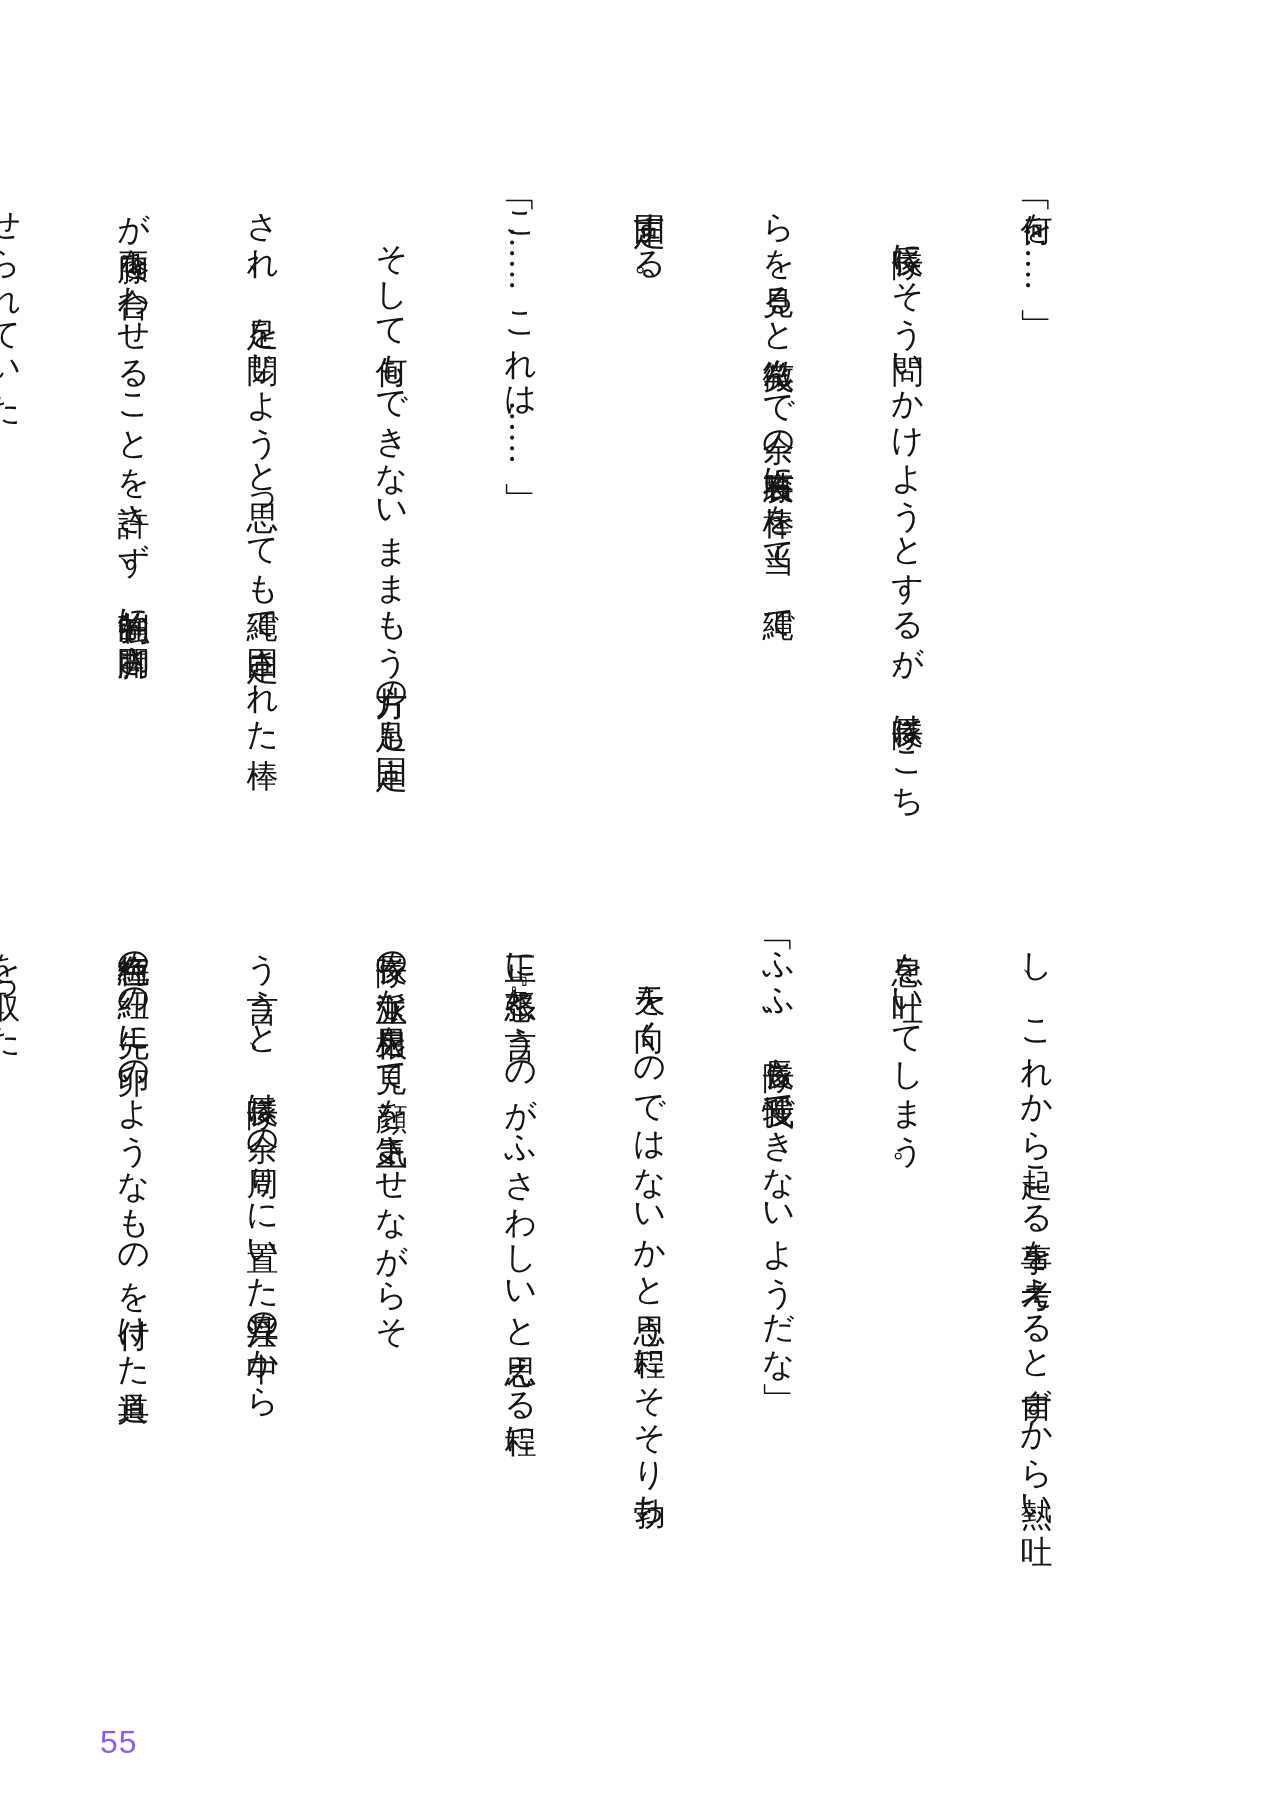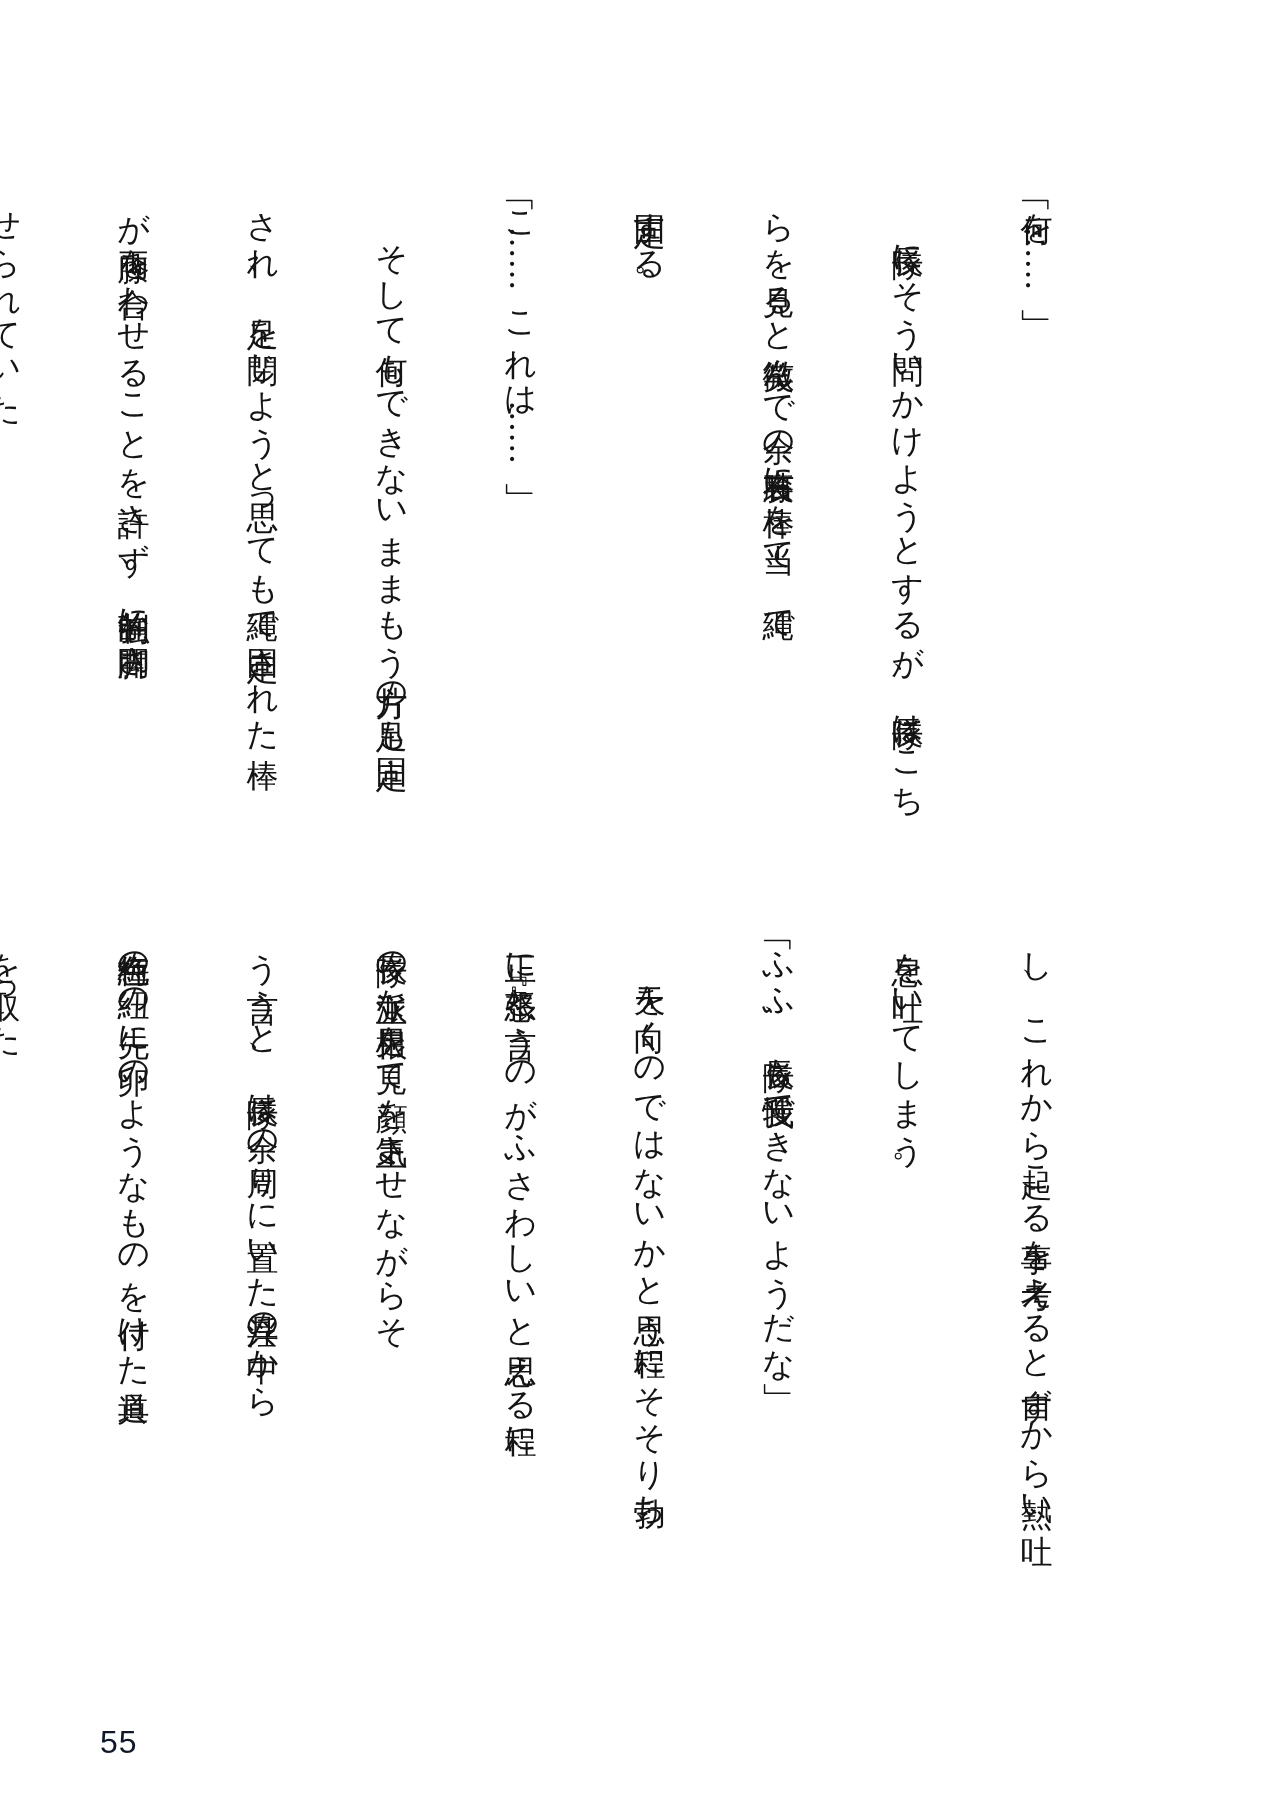--- a/index.html
+++ b/index.html
@@ -45,21 +45,21 @@
     }
     .col {
       display: block;
     }
     .page-number {
       position: absolute;
       left: 100px;
       top: 1724px;
       font-family: "Liberation Sans", "DejaVu Sans", sans-serif;
       font-size: 32px;
-      color: #0f172a;
+      color: #8b5cf6;
       letter-spacing: 1px;
     }
   </style>
 </head>
 <body>
 
 <div class="page">
 
   <div class="block block-top">
     <span class="col">「何を……」</span>

